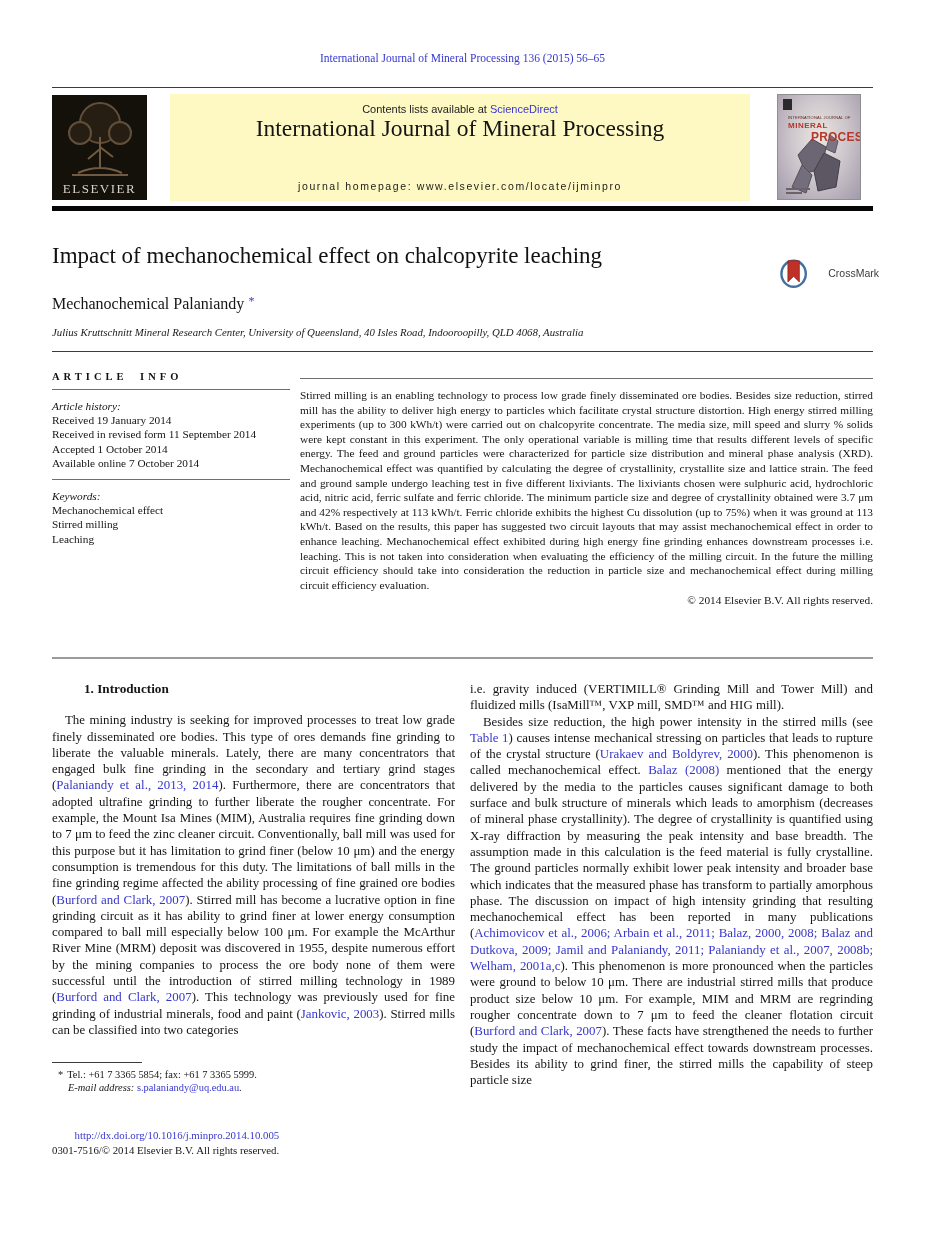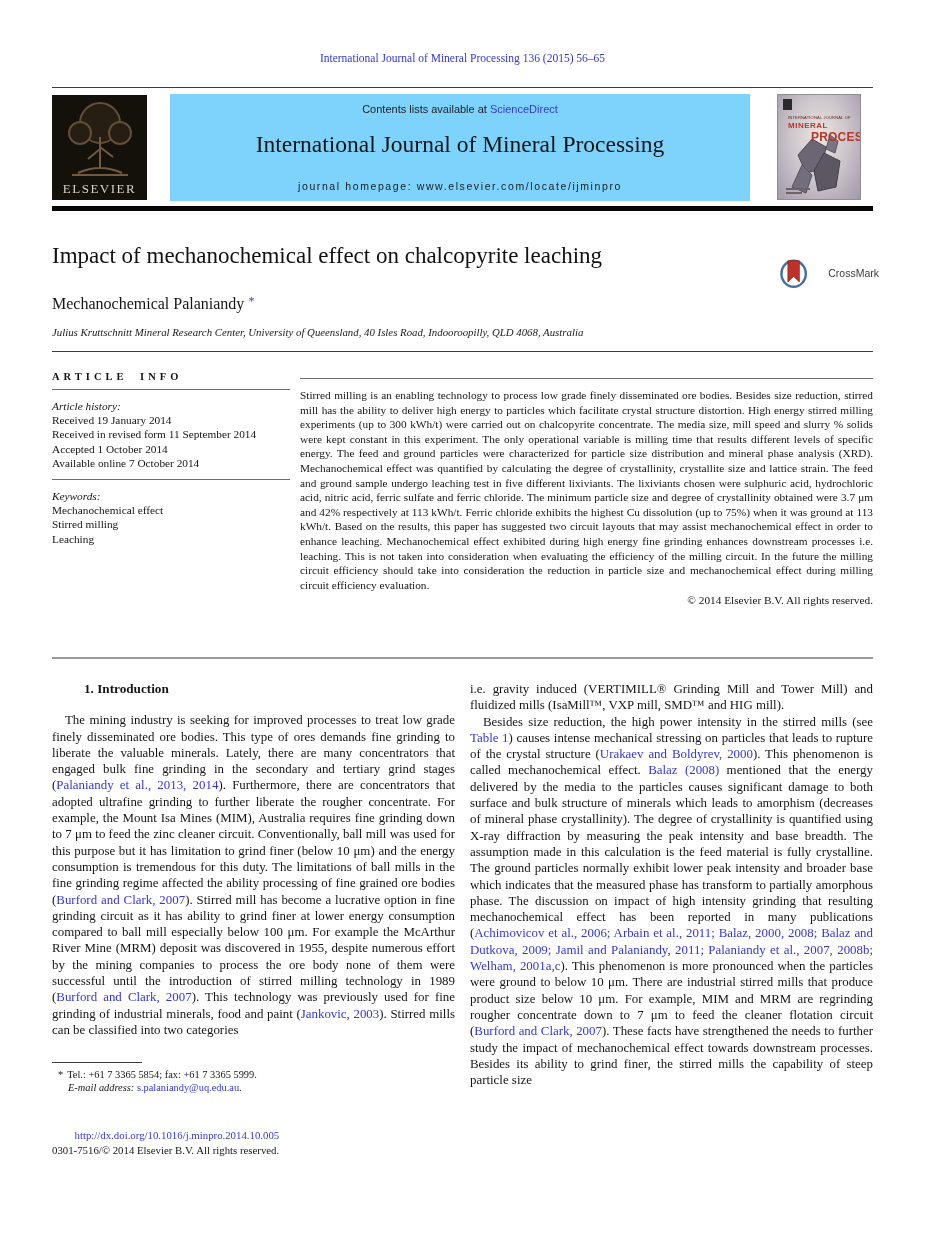--- a/index.html
+++ b/index.html
@@ -12,24 +12,24 @@
   .rule-top  { position:absolute; top:87px;  left:52px; width:821px; height:1px; background:#3a3a3a; }
   .rule-thick{ position:absolute; top:206px; left:52px; width:821px; height:5px; background:#060606; }
   .rule-mid  { position:absolute; top:351px; left:52px; width:821px; height:1px; background:#3a3a3a; }
   .rule-div  { position:absolute; top:657px; left:52px; width:821px; height:2px; background:#9b9b9b; }
 
   .header { position:absolute; top:94px; left:52px; width:821px; height:108px; }
   .logo { position:absolute; left:0; top:1px; width:95px; height:105px; background:#14100a; overflow:hidden; }
   .logo svg { position:absolute; left:6px; top:2px; }
   .logo-word { position:absolute; bottom:3px; left:0; width:100%; text-align:center; font-size:13px; letter-spacing:1.5px; color:#d9d2c7; font-family:"Liberation Serif", serif; }
 
-  .graybox { position:absolute; left:118px; top:0; width:580px; height:107px; background:#7dd3fc; text-align:center; }
+  .graybox { position:absolute; left:118px; top:0; width:580px; height:107px; background:#fef9c3; text-align:center; }
   .contents-line { margin-top:9px; font-family:"Liberation Sans", sans-serif; font-size:11px; color:#222; }
   .contents-line .lnk { color:#3737cd; }
-  .jtitle { margin-top:16px; font-size:23.5px; color:#141414; }
+  .jtitle { font-size:23.5px; color:#141414; }
   .homepage { position:absolute; bottom:9px; left:0; width:100%; font-family:"Liberation Sans", sans-serif; font-size:10.5px; letter-spacing:1.6px; color:#1c1c1c; }
 
   .cover { position:absolute; left:725px; top:0; width:84px; height:106px; border:1px solid #8f8f93;
            background:radial-gradient(ellipse at 50% 42%, #ece7e1 0%, #cdc6cc 48%, #a19aa9 100%); overflow:hidden; }
   .cover-chip { position:absolute; left:5px; top:4px; width:9px; height:11px; background:#2a2a2e; }
   .cover-top { position:absolute; left:10px; top:20px; width:70px; font-family:"Liberation Sans", sans-serif; font-size:4px; color:#5c2420; letter-spacing:.2px; }
   .cover-t1 { position:absolute; left:10px; top:26px; font-family:"Liberation Sans", sans-serif; font-weight:bold; font-size:8px; letter-spacing:.5px; color:#b5382a; }
   .cover-t2 { position:absolute; left:10px; top:35px; font-family:"Liberation Sans", sans-serif; font-weight:bold; font-size:12px; letter-spacing:.2px; color:#b5382a;padding-left:23px; }
   .cover svg { position:absolute; left:0; top:0; }
   .cover-ed1 { position:absolute; left:8px; bottom:9px; width:24px; height:2px; background:#6c6268; }

